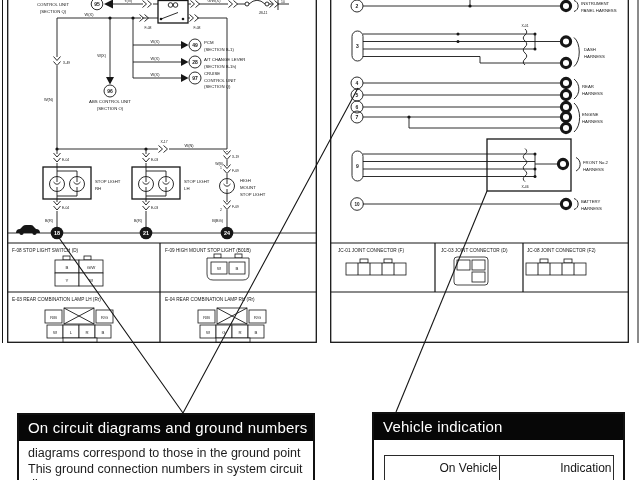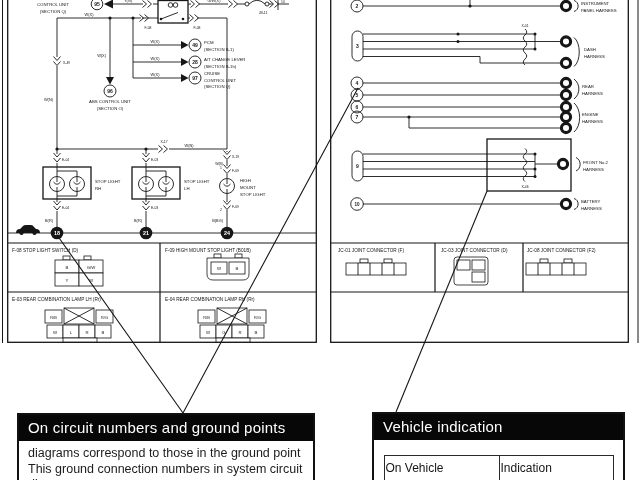--- a/index.html
+++ b/index.html
@@ -14,21 +14,21 @@
   .wire{stroke:#161616;stroke-width:0.9;fill:none}
   .wire2{stroke:#161616;stroke-width:1.2;fill:none}
   .box{stroke:#161616;stroke-width:1.3;fill:none}
   .cell{stroke:#161616;stroke-width:0.8;fill:#ffffff}
   .callout{position:absolute;border:2px solid #111;background:#fff;}
   .callout .hdr{background:#070707;color:#fff;font-size:15px;line-height:26px;height:26px;
                 padding-left:9px;letter-spacing:.2px;white-space:nowrap;}
   .note-body{padding:5px 9px 0 9px;font-size:12.5px;line-height:15.5px;color:#1c1c1c;}
   table.gtab{border-collapse:collapse;margin:15px auto 0 auto;width:230px;}
   table.gtab th,table.gtab td{border:1.3px solid #2a2a2a;font-size:12px;font-weight:normal;
-                text-align:left;height:22px;}
+                text-align:right;height:22px;}
 </style>
 </head>
 <body>
 
 <div id="page">
 
   <svg style="left:7px;top:0" width="310" height="343" viewBox="0 0 310 343">
     <defs>
       <g id="chev" stroke="#161616" stroke-width="0.9" fill="none">
         <path d="M-5.5,-3.5 L-1.5,0 L-5.5,3.5 M-0.5,-3.5 L3.5,0 L-0.5,3.5"></path>
@@ -383,21 +383,21 @@
     </g>
   </svg>
 
   <svg style="left:0;top:0;pointer-events:none" width="640" height="480" viewBox="0 0 640 480">
     <path d="M2.5,0 L2.5,343 M638,0 L638,343" stroke="#161616" stroke-width="1" fill="none"></path>
     <path d="M183,413 L57,235 M183,413 L358,88" stroke="#161616" stroke-width="1.1" fill="none"></path>
     <path d="M396,412 L487,191" stroke="#161616" stroke-width="1.1" fill="none"></path>
   </svg>
 
   <div class="callout" style="left:17px;top:413px;width:294px;height:80px">
-    <div class="hdr">On circuit numbers and ground points</div>
+    <div class="hdr">On circuit diagrams and ground numbers</div>
     <div class="note-body">
       <div>diagrams correspond to those in the ground point</div>
       <div>This ground connection numbers in system circuit</div>
       <div>diagrams.</div>
     </div>
   </div>
 
   <div class="callout" style="left:372px;top:412px;width:249px;height:80px">
     <div class="hdr">Vehicle indication</div>
     <table class="gtab">

